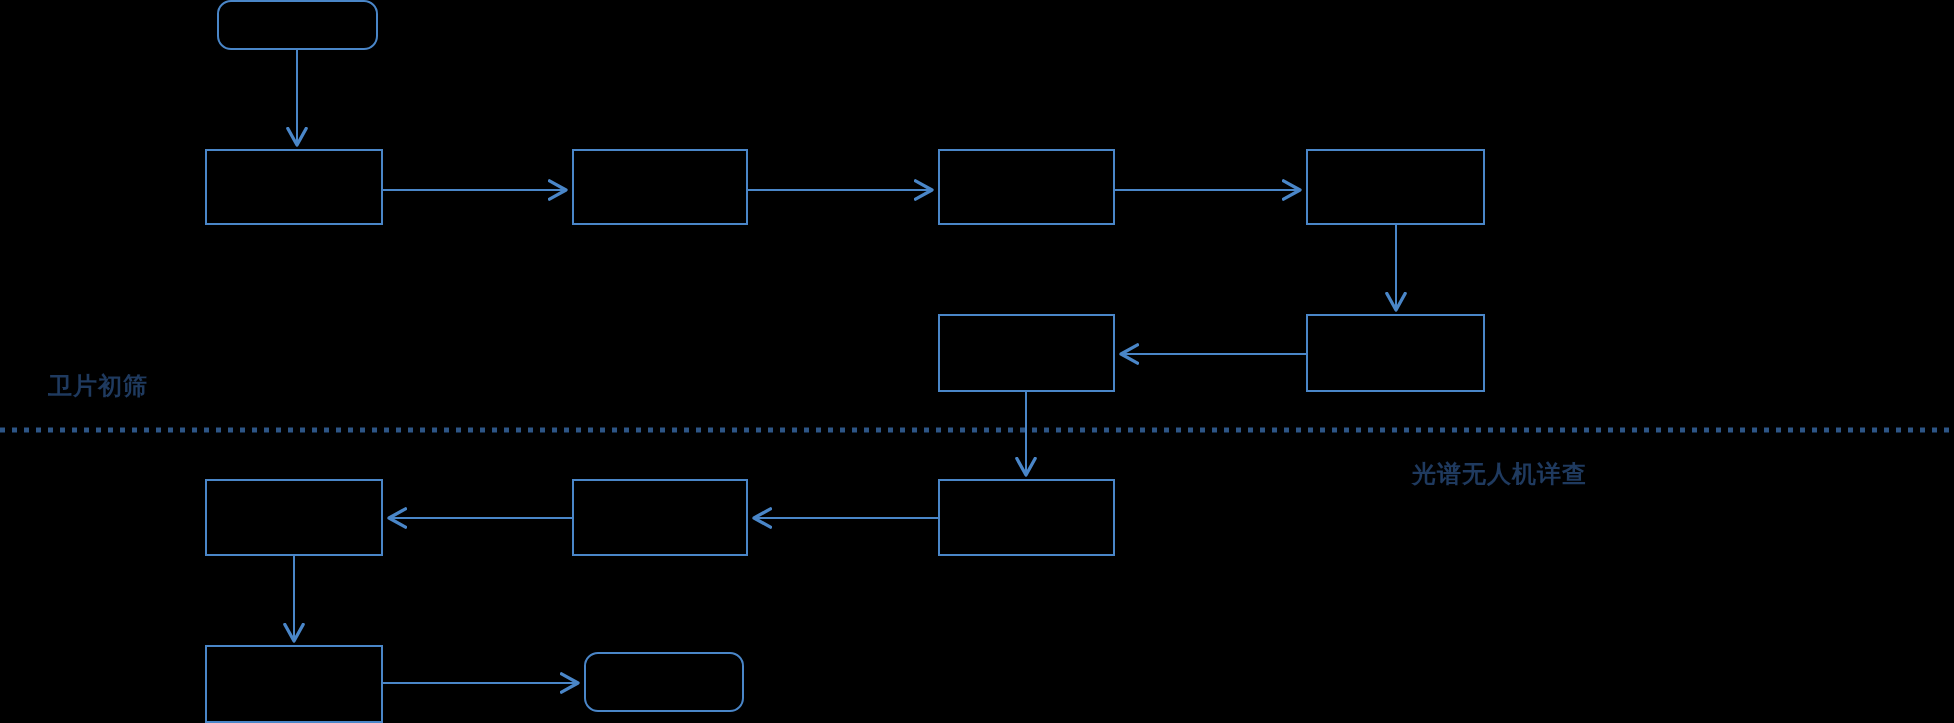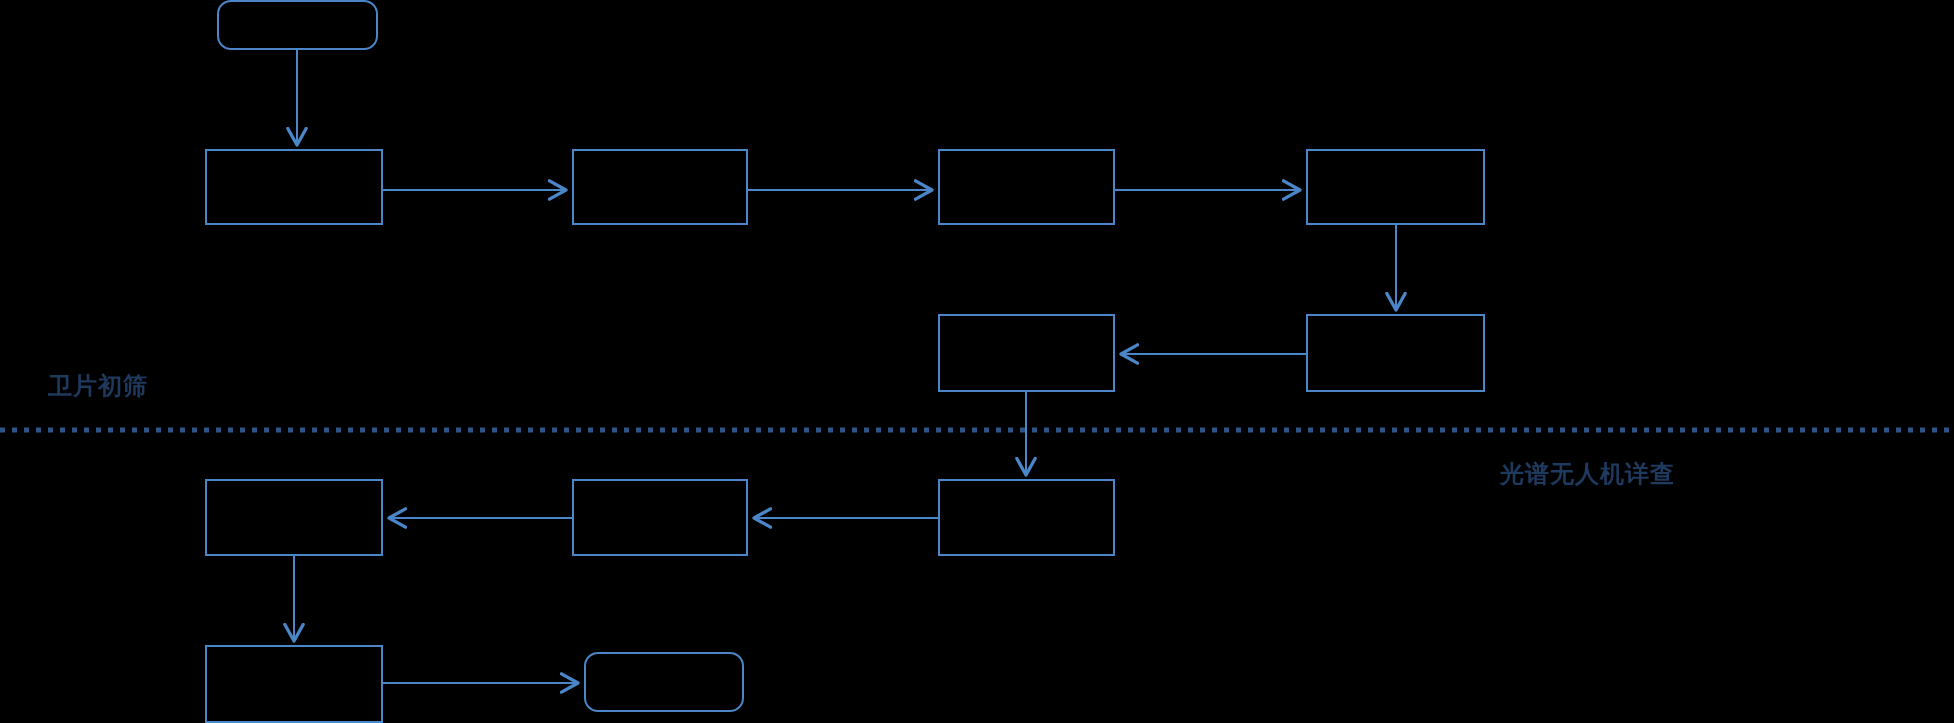--- a/index.html
+++ b/index.html
@@ -131,15 +131,15 @@
   <div class="node-box" style="left:572px; top:479px; width:176px; height:77px;"></div>
 
   <div class="node-box" style="left:205px; top:479px; width:178px; height:77px;"></div>
 
   <div class="node-box" style="left:205px; top:645px; width:178px; height:78px;"></div>
 
   <div class="node-box rounded" style="left:584px; top:652px; width:160px; height:60px;"></div>
 
   <div class="lane-label" style="left:48px; top:370px;">卫片初筛</div>
 
-  <div class="lane-label" style="left:1500px; top:458px;">光谱无人机详查</div>
+  <div class="lane-label" style="left:1412px; top:458px;">光谱无人机详查</div>
 
 </div>
 
 </body></html>

